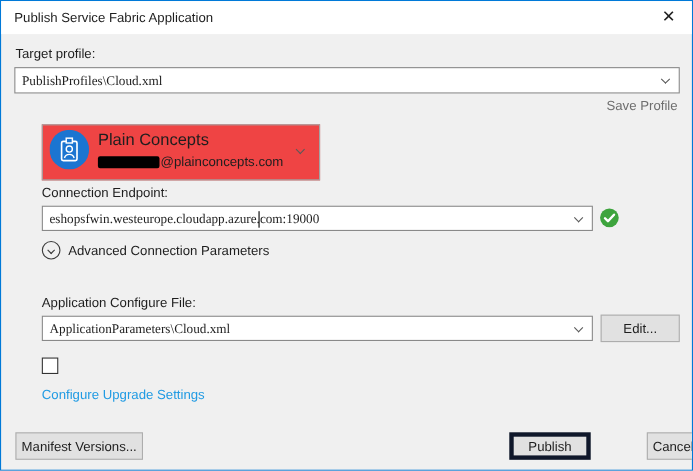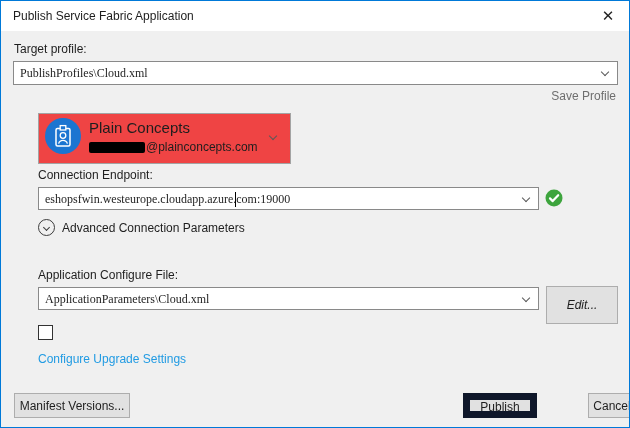--- a/index.html
+++ b/index.html
@@ -52,21 +52,21 @@
   .exp-chev{
     position:absolute;left:5px;top:4.5px;width:5px;height:5px;
     border-right:1.2px solid #3c3c3c;border-bottom:1.2px solid #3c3c3c;transform:rotate(45deg);
   }
   .exp-label{position:absolute;left:24px;top:2px;font-size:12px;color:#1e1e1e;white-space:nowrap;}
   .link{position:absolute;font-size:12px;color:#219be3;white-space:nowrap;cursor:pointer;}
   .btn{
     position:absolute;background:#e1e1e1;border:1px solid #adadad;font-size:12px;color:#1e1e1e;
     text-align:center;padding:0;
   }
-  .btn.default{border:7px solid #0f172a;}
+  .btn.default{border:4px solid #0f172a;}
   .checkbox{
     position:absolute;left:37px;top:324px;width:15px;height:15px;background:#ffffff;border:1px solid #333333;
   }
   .cb-label{position:absolute;left:60px;top:325px;font-size:12px;color:#1e1e1e;white-space:nowrap;}
 </style>
 </head>
 <body>
 
 <div class="window">
 
@@ -117,21 +117,21 @@
       </span>
     <span class="exp-label">Advanced Connection Parameters</span>
   </div>
 
 
   <div class="lbl" style="left:37px;top:267px;">Application Configure File:</div>
   <div class="combo" style="left:37px;top:286px;width:501px;height:23px;">
     <span class="val">ApplicationParameters\Cloud.xml</span>
     <span class="chev" style="top:7px;"></span>
   </div>
-  <button class="btn" style="left:545px;top:285px;width:72px;height:38px;font-style:italic;">Edit...</button>
+  <button class="btn" style="left:545px;top:285px;width:72px;height:25px;">Edit...</button>
 
   <div class="checkbox"></div>
 
   <div class="link" style="left:37px;top:351px;">Configure Upgrade Settings</div>
 
   <button class="btn" style="left:13px;top:392px;width:116px;height:25px;">Manifest Versions...</button>
   <button class="btn default" style="left:462px;top:392px;width:74px;height:25px;">Publish</button>
   <button class="btn" style="left:551px;top:392px;width:48px;height:25px;margin-left:36px;">Cancel</button>
 
 </div>

